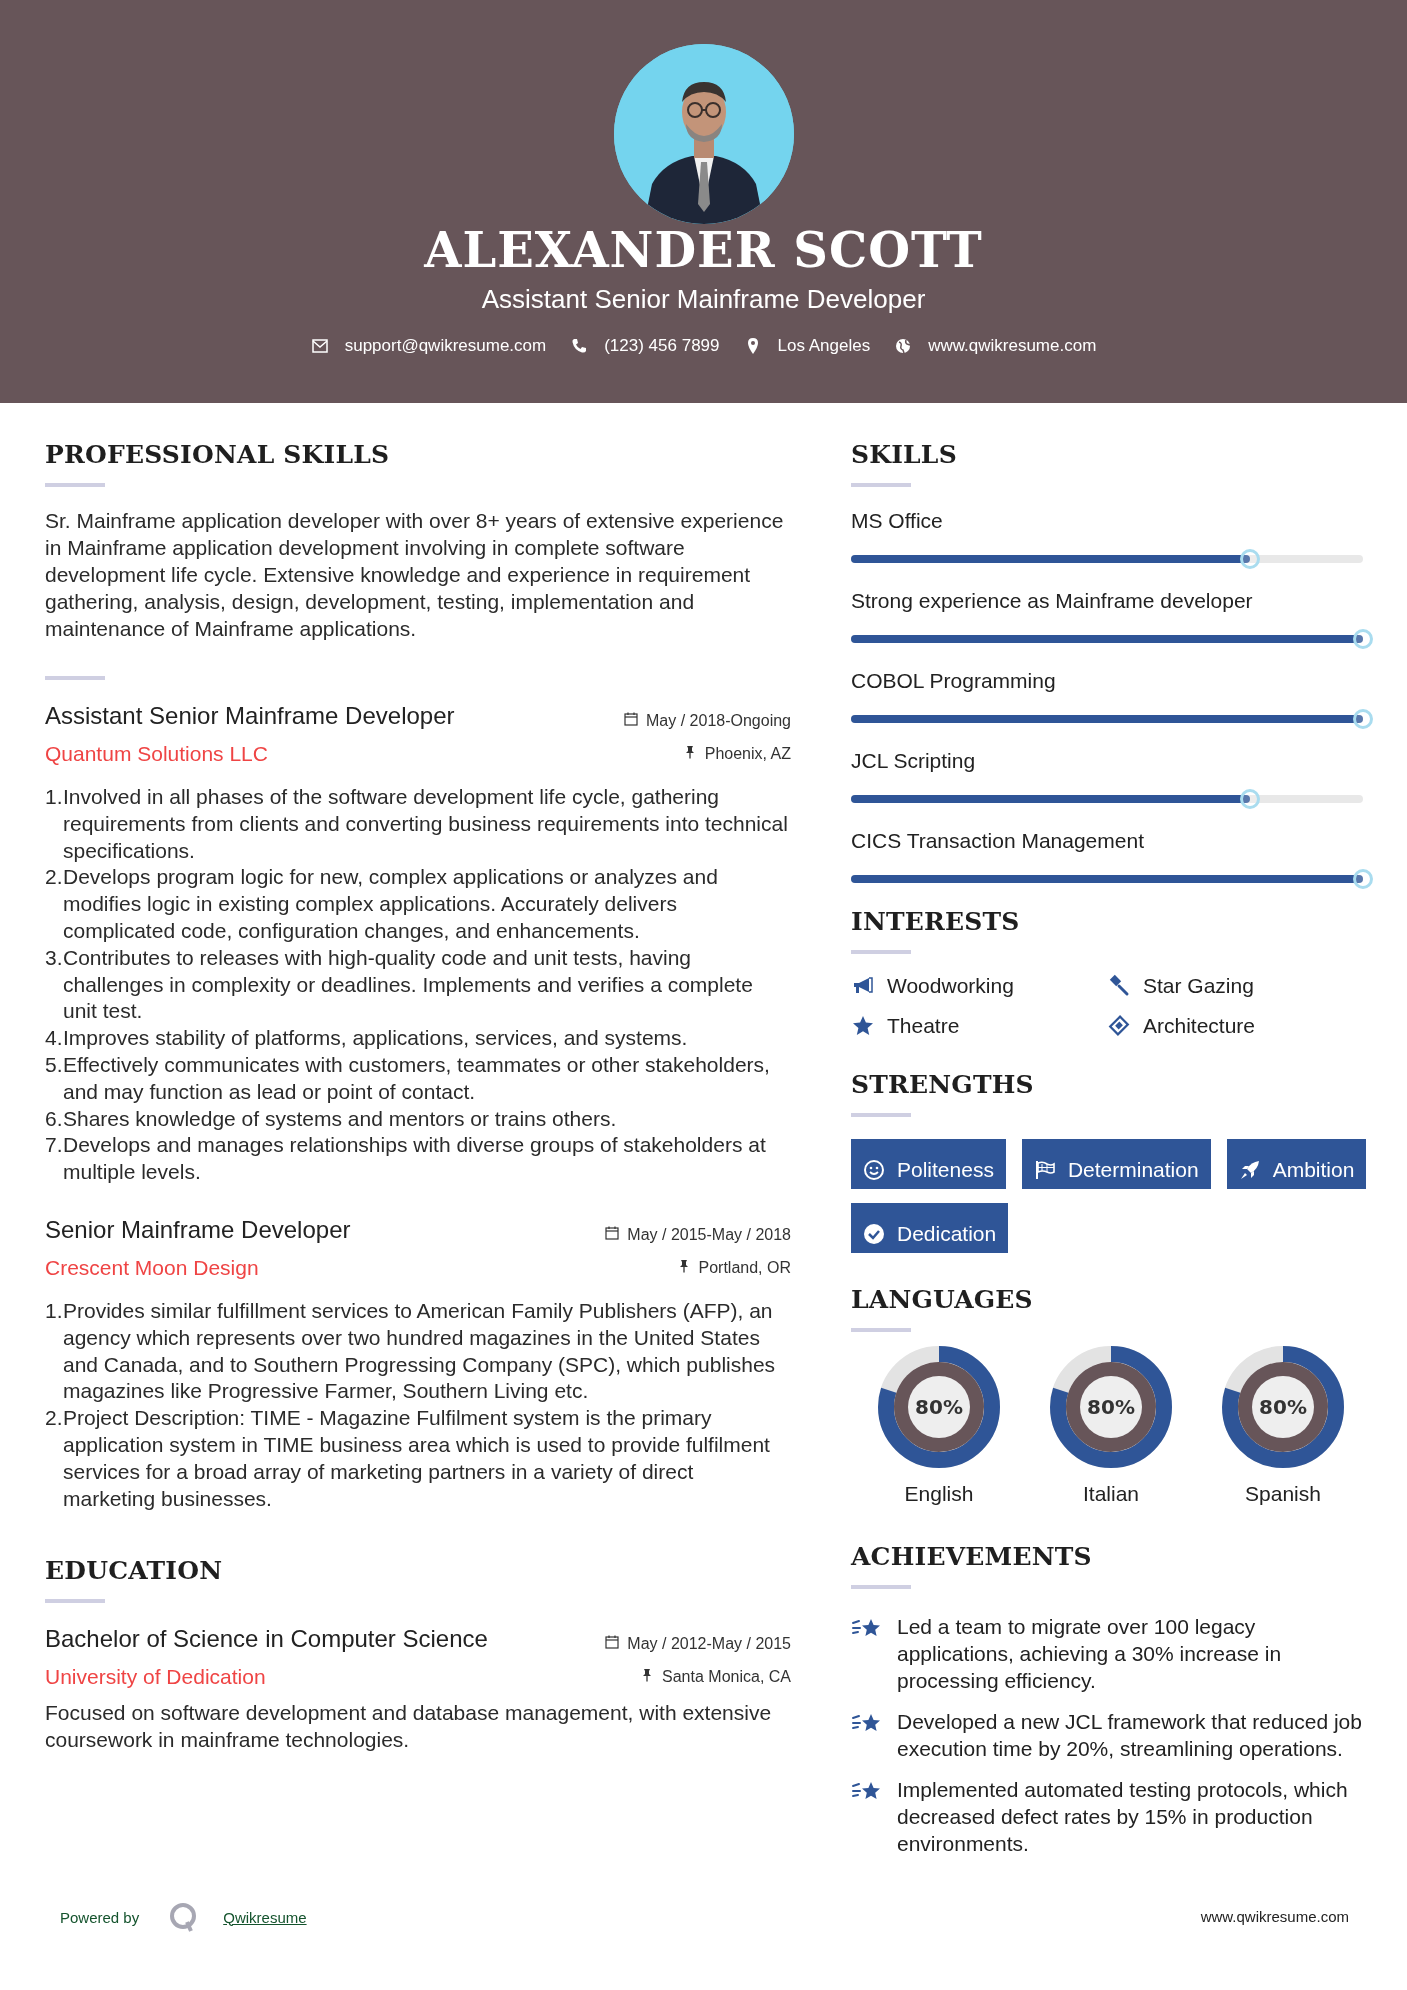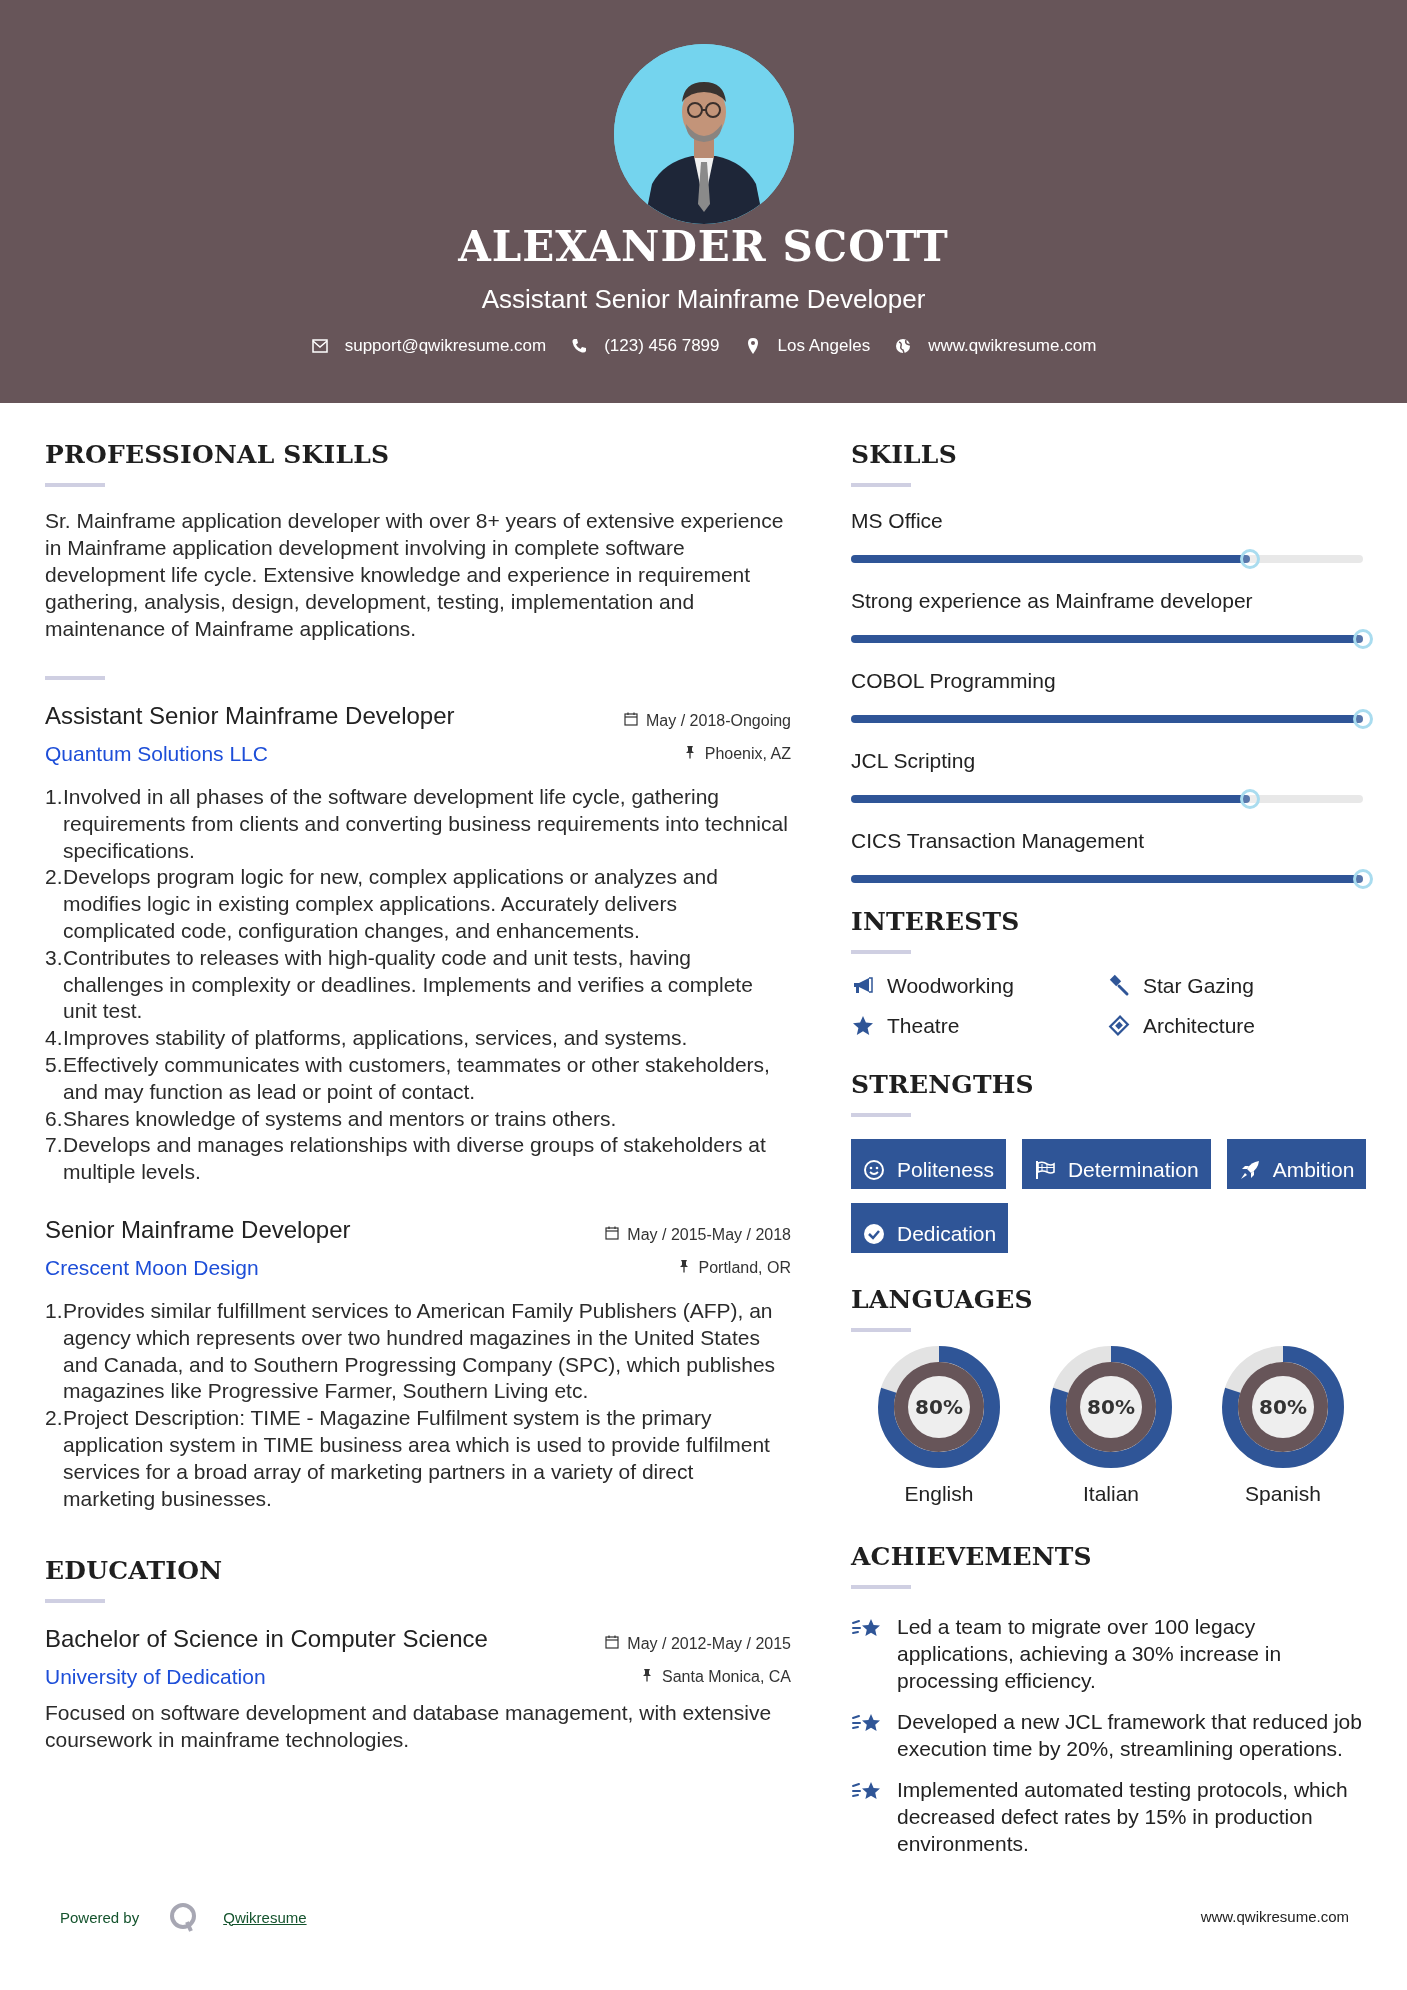--- a/index.html
+++ b/index.html
@@ -2,21 +2,21 @@
 <html><head>
 <meta charset="utf-8">
 <style>
   * { box-sizing: border-box; margin: 0; padding: 0; }
   html, body { width: 1407px; height: 1990px; background: #ffffff; overflow: hidden; }
   body { font-family: "DejaVu Sans", sans-serif; color: #2b2b2b; position: relative; }
 
   .header { position: absolute; left: 0; top: 0; width: 1407px; height: 403px; background: #675559; }
   .avatar { position: absolute; left: 614px; top: 44px; width: 180px; height: 180px; border-radius: 50%; background: #74d4ee; overflow: hidden; }
   .avatar svg { width: 180px; height: 180px; display: block; }
-  .name { position: absolute; left: 0; top: 222px; width: 1407px; text-align: center; font-family: "DejaVu Serif", serif; font-weight: bold; font-size: 42px; color: #ffffff; letter-spacing: 1px; }
+  .name { position: absolute; left: 0; top: 222px; width: 1407px; text-align: center; font-family: "DejaVu Serif", serif; font-weight: bold; font-size: 48px; color: #ffffff; letter-spacing: 1px; }
   .title { position: absolute; left: 0; top: 284px; width: 1407px; text-align: center; font-family: "Liberation Sans", sans-serif; font-size: 26px; color: #ffffff; }
   .contacts { position: absolute; left: 0; top: 336px; width: 1407px; display: flex; justify-content: center; align-items: center; gap: 0; font-family: "Liberation Sans", sans-serif; font-size: 17px; color: #ffffff; }
   .contact { display: flex; align-items: center; margin: 0 12px; }
   .contact .ic { display: inline-block; width: 18px; height: 18px; margin-right: 16px; }
   .contact .ic svg { width: 18px; height: 18px; display: block; }
 
   .left { position: absolute; left: 45px; top: 440px; width: 746px; }
   .right { position: absolute; left: 851px; top: 440px; width: 520px; }
 
   .sec-title { font-family: "DejaVu Serif", serif; font-weight: bold; font-size: 25px; color: #1f1f1f; letter-spacing: 0.2px; }
@@ -25,21 +25,21 @@
 
   .body-text { font-family: "Liberation Sans", sans-serif; font-size: 21px; line-height: 27px; color: #2b2b2b; }
 
   .job { margin-bottom: 0; }
   .job-head { display: flex; justify-content: space-between; align-items: flex-end; }
   .job-title { font-family: "Liberation Sans", sans-serif; font-size: 24px; color: #222; }
   .job-meta { font-family: "Liberation Sans", sans-serif; font-size: 16px; color: #333; display: flex; align-items: flex-start; }
   .job-meta .ic { width: 14px; height: 14px; margin-right: 8px; display: inline-block; }
   .job-meta .ic svg { width: 14px; height: 14px; display: block; }
   .job-sub { display: flex; justify-content: space-between; align-items: center; margin-top: 12px; }
-  .company { font-family: "Liberation Sans", sans-serif; font-size: 21px; color: #1d4ed8; }
+  .company { font-family: "Liberation Sans", sans-serif; font-size: 21px; color: #ef4444; }
   .job-list { list-style: none; margin-top: 18px; }
   .job-list li { position: relative; padding-left: 18px; font-family: "Liberation Sans", sans-serif; font-size: 21px; line-height: 26.8px; color: #2b2b2b; }
   .job-list li .num { position: absolute; left: 0; top: 0; }
 
   .skill { margin-bottom: 0; }
   .skill-label { font-family: "Liberation Sans", sans-serif; font-size: 21px; color: #222; height: 28px; line-height: 28px; }
   .skill-track { position: relative; height: 8px; background: #e8e8e8; border-radius: 4px; margin-top: 20px; margin-bottom: 24px; width: 512px; }
   .skill-fill { position: absolute; left: 0; top: 0; height: 8px; background: #2f5597; border-radius: 4px; }
   .skill-knob { position: absolute; top: -6px; width: 20px; height: 20px; border-radius: 50%; border: 3px solid #a9dcef; background: rgba(255,255,255,0.2); margin-left: -10px; }
 

